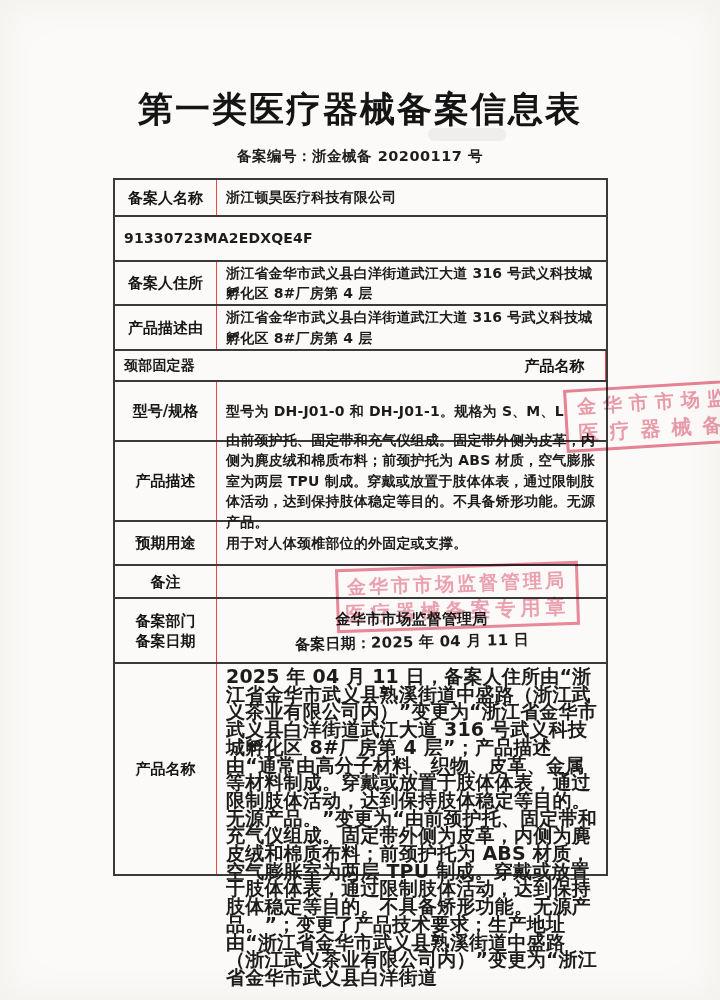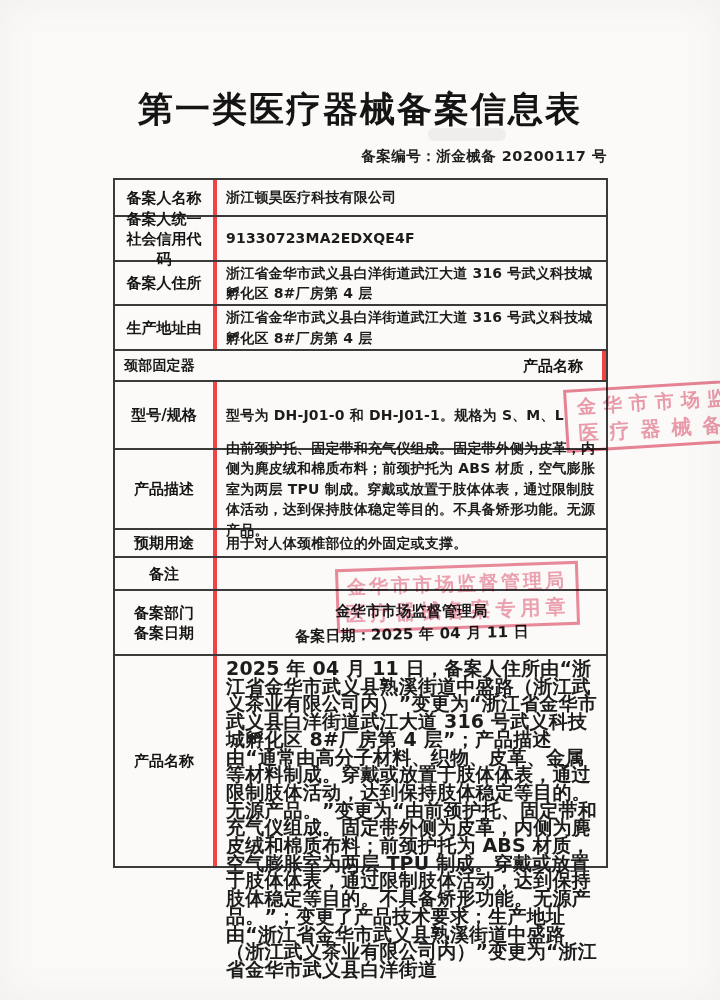--- a/index.html
+++ b/index.html
@@ -16,48 +16,48 @@
     position:absolute;top:86px;left:0;width:720px;
     margin:0;text-align:center;
     font-size:35px;font-weight:bold;letter-spacing:2px;color:#141414;
   }
   .smudge{
     position:absolute;top:128px;left:428px;width:78px;height:13px;
     background:rgba(90,85,80,0.07);border-radius:6px;
   }
   .record-no{
     position:absolute;top:147px;left:113px;width:494px;
-    text-align:right;font-size:14.5px;font-weight:bold;color:#1e1e1e;
+    text-align:center;font-size:14.5px;font-weight:bold;color:#1e1e1e;
     letter-spacing:0.5px;
   }
   .table{
     position:absolute;top:178px;left:113px;width:495px;
     border:2px solid #3a3a3a;
     box-sizing:border-box;
     background:transparent;
   }
   .row{display:flex;box-sizing:border-box;}
   .row + .row{border-top:2px solid #3a3a3a;}
   .cell{box-sizing:border-box;}
   .label{
     width:102px;flex:0 0 102px;
-    border-right:4px solid #ef4444;
+    border-right:1px solid #ef4444;
     display:flex;align-items:center;justify-content:center;
     text-align:center;
     font-size:15px;font-weight:bold;line-height:20px;
     padding:0 11px;white-space:pre-line;color:#161616;
   }
   .value{
     flex:1;display:flex;align-items:center;
     padding:3px 9px;
     font-size:14px;font-weight:bold;line-height:20.5px;
     color:#1c1c1c;letter-spacing:0.2px;
   }
   .r0{height:35px}.r1{height:45px}.r2{height:44px}.r3{height:45px}
-  .r4{height:31px}.r5{height:68px}.r6{height:80px}.r7{height:28px}
+  .r4{height:31px}.r5{height:60px}.r6{height:80px}.r7{height:44px}
   .r8{height:33px}.r9{height:65px}.r10{height:212px}
   .r10 .value{font-size:19px;line-height:17.7px;align-items:flex-start;padding-top:4px;}
   .reg-cell{flex-direction:column;justify-content:center;align-items:center;gap:2px;}
   .reg-dept{font-size:15px;font-weight:bold;color:#1b1b1b;}
   .reg-date{font-size:15px;font-weight:bold;color:#1b1b1b;transform:rotate(-1.2deg);}
   .stamp{
     position:absolute;
     border:3px solid rgba(224,85,111,0.85);
     mix-blend-mode:multiply;
     display:flex;flex-direction:column;justify-content:center;align-items:center;
@@ -90,31 +90,30 @@
   <div class="record-no"><span>备案编号：</span><span>浙金械备 20200117 号</span></div>
 
   <div class="table">
 
     <div class="row r0">
       <div class="cell label">备案人名称</div>
       <div class="cell value">浙江顿昊医疗科技有限公司</div>
     </div>
 
     <div class="row r1">
-      <div class="cell label">备案人统一社会信用代码</div>
       <div class="cell value">91330723MA2EDXQE4F</div>
     </div>
 
     <div class="row r2">
       <div class="cell label">备案人住所</div>
       <div class="cell value">浙江省金华市武义县白洋街道武江大道 316 号武义科技城孵化区 8#厂房第 4 层</div>
     </div>
 
     <div class="row r3">
-      <div class="cell label">生产地址由</div>
+      <div class="cell label">产品描述由</div>
       <div class="cell value">浙江省金华市武义县白洋街道武江大道 316 号武义科技城孵化区 8#厂房第 4 层</div>
     </div>
 
     <div class="row r4">
       <div class="cell value">颈部固定器</div>
       <div class="cell label">产品名称</div>
     </div>
 
     <div class="row r5">
       <div class="cell label">型号/规格</div>

